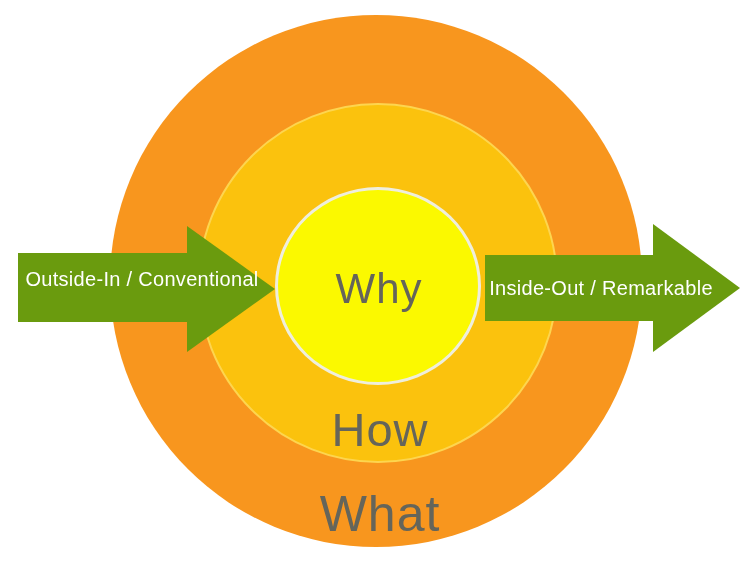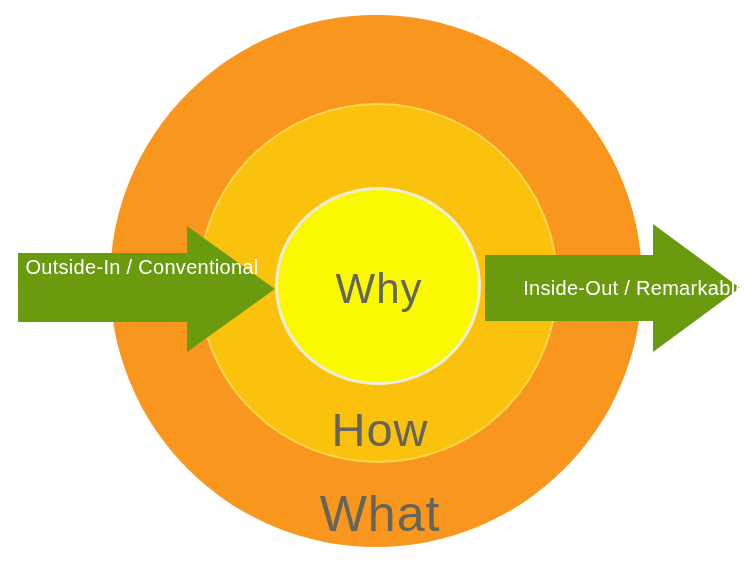--- a/index.html
+++ b/index.html
@@ -90,22 +90,22 @@
     position: absolute;
     display: flex;
     align-items: center;
     justify-content: center;
     color: var(--arrow-text);
     font-size: 20px;
     letter-spacing: 0.3px;
     white-space: nowrap;
     z-index: 6;
   }
-  .arrow-label.left  { left: 20px;  top: 241px; width: 244px; height: 52px; }
-  .arrow-label.right { left: 487px; top: 255px; width: 228px; height: 66px; margin-left: 34px; }
+  .arrow-label.left  { left: 20px;  top: 253px; width: 244px; height: 52px; }
+  .arrow-label.right { left: 487px; top: 255px; width: 228px; height: 66px; }
 </style>
 </head>
 <body>
 
 <div class="stage">
 
   <div class="circle outer"></div>
   <div class="circle middle"></div>
   <div class="circle inner"></div>
 

